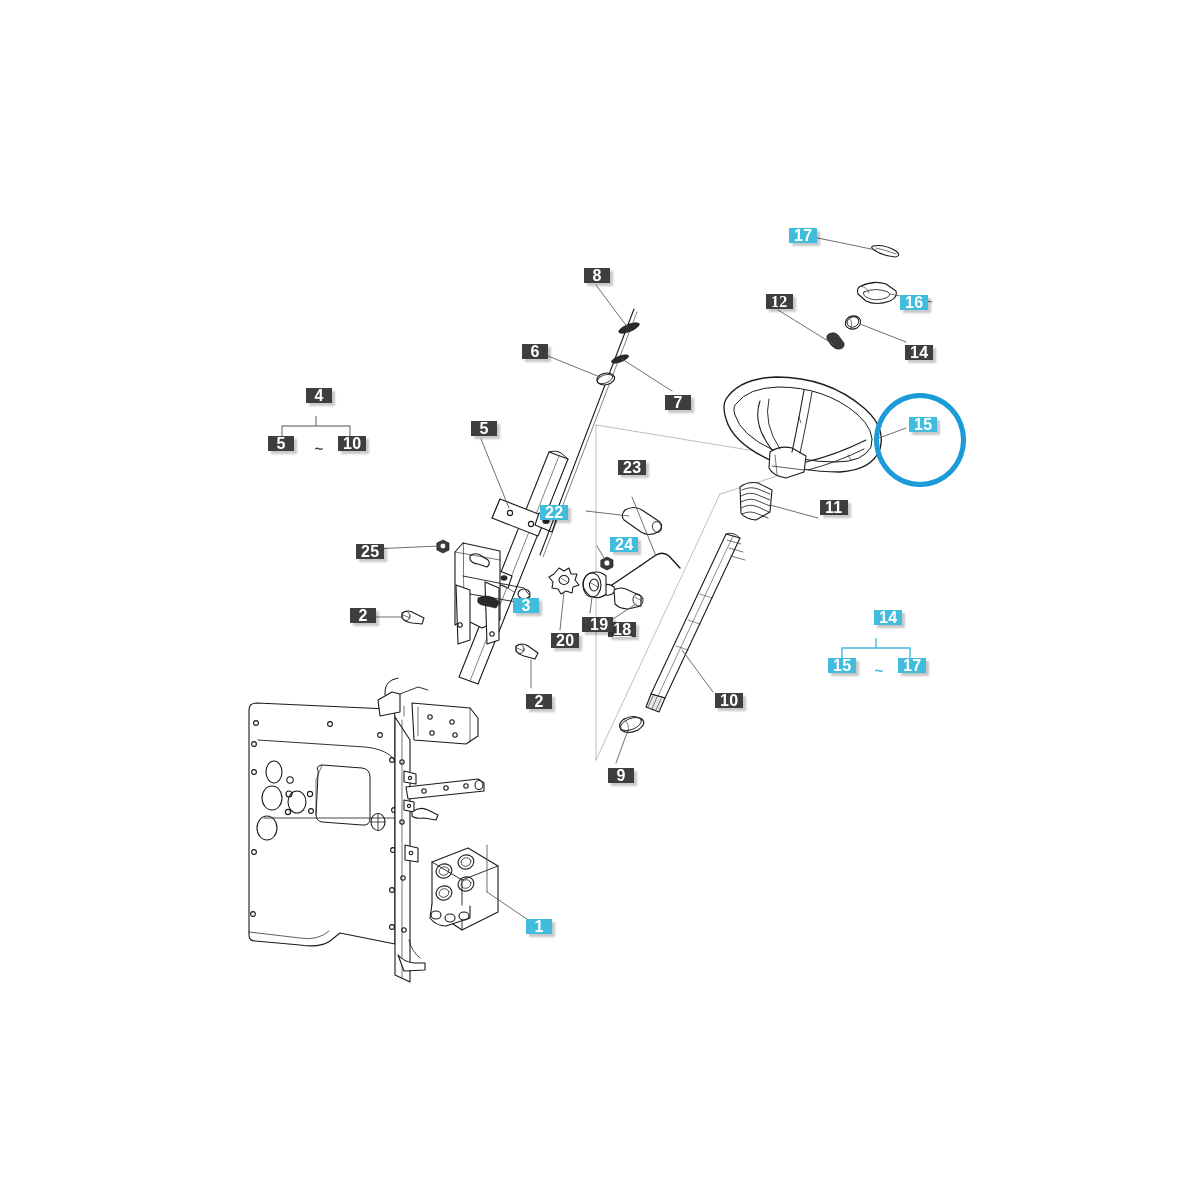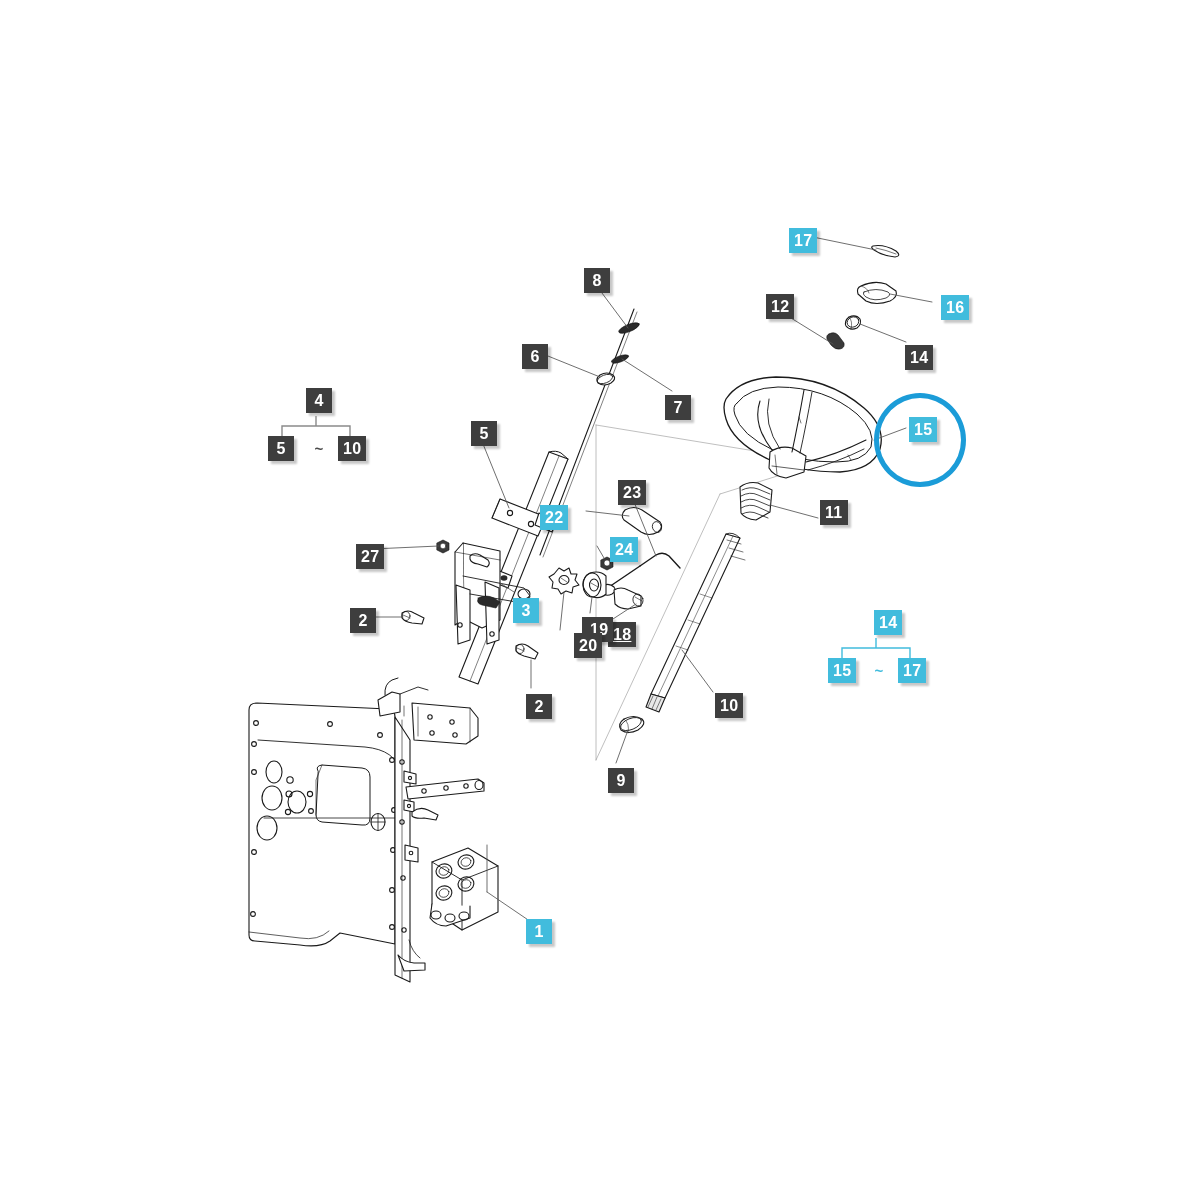--- a/index.html
+++ b/index.html
@@ -29,21 +29,21 @@
     position: absolute;
     left: 0;
     top: 0;
     width: 1200px;
     height: 1200px;
   }
   .callout {
     position: absolute;
     box-sizing: border-box;
     min-width: 26px;
-    height: 25px;
+    height: 15px;
     padding: 0 5px;
     display: flex;
     align-items: center;
     justify-content: center;
     font-size: 16px;
     font-weight: bold;
     line-height: 1;
     color: #ffffff;
     letter-spacing: 0.3px;
     box-shadow: 3px 3px 2px rgba(0,0,0,0.22);
@@ -387,31 +387,31 @@
       <div class="callout dark" style="left: 350px; top: 608px;">2</div>
       <div class="callout dark" style="left: 526px; top: 694px;">2</div>
       <div class="callout cyan" style="left: 513px; top: 598px;">3</div>
       <div class="callout dark" style="left: 471px; top: 421px;">5</div>
       <div class="callout dark" style="left: 522px; top: 344px;">6</div>
       <div class="callout dark" style="left: 665px; top: 395px;">7</div>
       <div class="callout dark" style="left: 584px; top: 268px;">8</div>
       <div class="callout dark" style="left: 608px; top: 768px;">9</div>
       <div class="callout dark" style="left: 715px; top: 693px;">10</div>
       <div class="callout dark" style="left: 820px; top: 500px;">11</div>
-      <div class="callout dark" style="left: 766px; top: 294px;">12</div>
+      <div class="callout dark" style="left: 766px; top: 294px; font-family: Liberation Serif, serif;">12</div>
       <div class="callout dark" style="left: 905px; top: 345px;">14</div>
       <div class="callout cyan" style="left: 909px; top: 417px;">15</div>
-      <div class="callout cyan" style="left: 941px; top: 295px;">16</div>
+      <div class="callout cyan" style="left: 900px; top: 295px;">16</div>
       <div class="callout cyan" style="left: 789px; top: 228px;">17</div>
       <div class="callout dark" style="left: 608px; top: 622px; text-decoration: underline;">18</div>
       <div class="callout dark" style="left: 582px; top: 617px; padding-left: 8px;">19</div>
-      <div class="callout dark" style="left: 551px; top: 633px; margin-left: 23px;">20</div>
-      <div class="callout dark" style="left: 356px; top: 544px;">27</div>
+      <div class="callout dark" style="left: 551px; top: 633px;">20</div>
+      <div class="callout dark" style="left: 356px; top: 544px;">25</div>
       <div class="callout cyan" style="left: 540px; top: 505px;">22</div>
-      <div class="callout dark" style="left: 618px; top: 480px;">23</div>
+      <div class="callout dark" style="left: 618px; top: 460px;">23</div>
       <div class="callout cyan" style="left: 585px; top: 537px; margin-left: 25px;">24</div>
       <div class="legend-group" style="left: 258px; top: 388px; width: 124px; height: 78px;">
         <div class="callout dark" style="left: 48px; top: 0px;">4</div>
         <svg width="124" height="78" style="position: absolute; left: 0px; top: 0px;">
           <path d="M24 52 L24 38 L92 38 L92 52 M58 38 L58 28" fill="none" stroke="#8a8a8a" stroke-width="1.4"></path>
         </svg>
         <div class="callout dark" style="left: 10px; top: 48px;">5</div>
         <div style="position: absolute; left: 48px; top: 48px; width: 26px; height: 25px; display: flex; align-items: center; justify-content: center; font-size: 15px; font-weight: bold; color: rgb(74, 74, 74);">~</div>
         <div class="callout dark" style="left: 80px; top: 48px;">10</div>
       </div>

